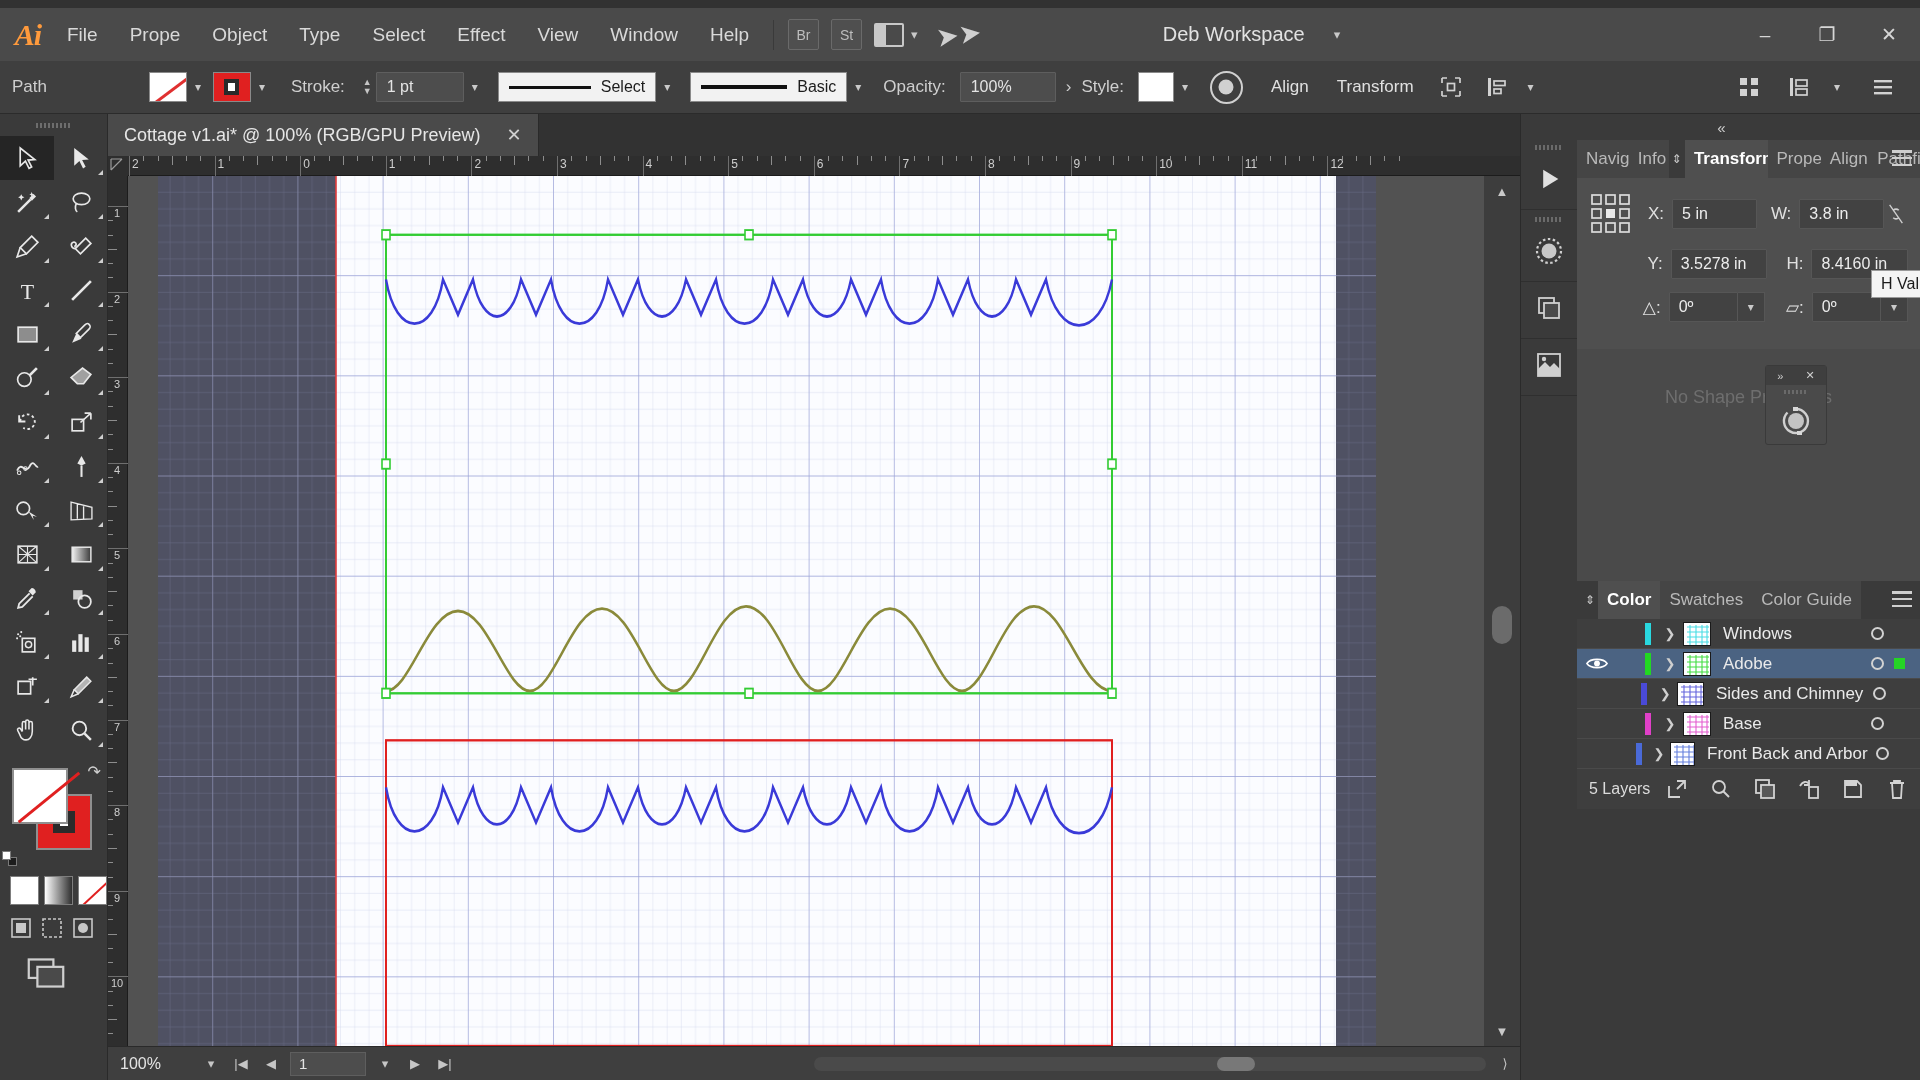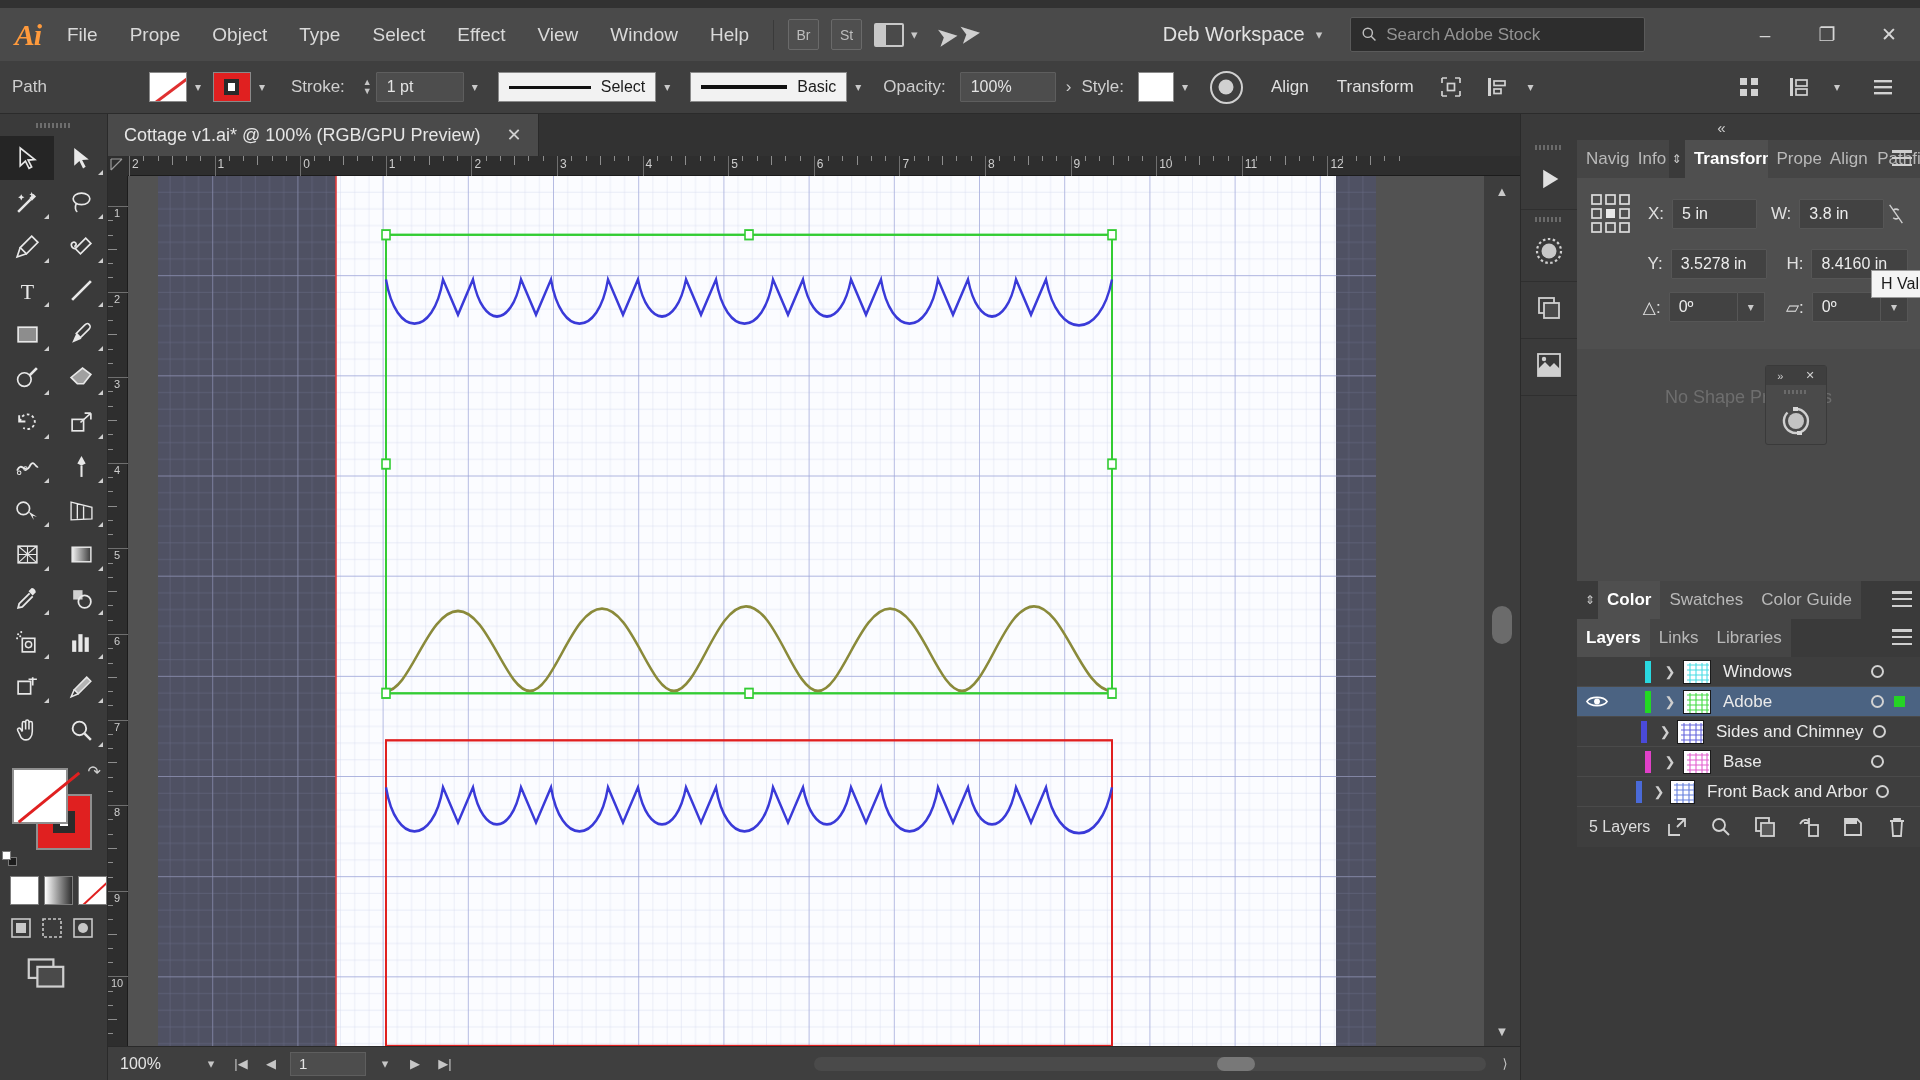--- a/index.html
+++ b/index.html
@@ -38,21 +38,21 @@
     width:30px; height:24px; border:2px solid #c8c8c8; position:relative;
     border-radius:2px;
   }
   .arrange-ico:after {
     content:""; position:absolute; left:0; top:0; bottom:0; width:10px;
     background:#c8c8c8;
   }
   .chev { font-size:13px; color:#c8c8c8; }
   .swirl { color:#d0d0d0; font-size:27px; margin:0 12px; transform:rotate(-8deg); }
   .workspace {
-    display:flex; align-items:center; gap:11px; color:#e2e2e2; font-size:20px;
+    display:flex; align-items:center; gap:29px; color:#e2e2e2; font-size:20px;
     margin-left:170px;
   }
   .search-box {
     margin-left:28px; width:295px; height:35px; background:#2d2d2d;
     border:1px solid #5a5a5a; display:flex; align-items:center;
     padding:0 10px; gap:8px; border-radius:2px;
   }
   .search-box .ph { color:#949494; font-size:17px; }
   .win-ctrls { position:absolute; right:0; top:0; height:53px; display:flex; align-items:center; }
   .win-btn {
@@ -417,27 +417,20 @@
     <div class="sq-btn">Br</div>
     <div class="sq-btn">St</div>
     <div class="arr-btn">
       <div class="arrange-ico"></div>
       <span class="chev">▾</span>
     </div>
     <div class="swirl">➤➤</div>
     <div class="workspace">
       <span>Deb Workspace</span>
       <span class="chev">▾</span>
-    </div>
-    <div class="search-box">
-      <svg viewBox="0 0 20 20" width="17" height="17">
-        <circle cx="8" cy="8" r="5.4" fill="none" stroke="#bfbfbf" stroke-width="1.7"></circle>
-        <line x1="12" y1="12" x2="17" y2="17" stroke="#bfbfbf" stroke-width="1.7"></line>
-      </svg>
-      <span class="ph">Search Adobe Stock</span>
     </div>
     <div class="win-ctrls">
       <div class="win-btn">–</div>
       <div class="win-btn">❐</div>
       <div class="win-btn close">✕</div>
     </div>
   </div>
 
   <div class="ctrlbar">
     <div class="ctl-label">Path</div>
@@ -1191,30 +1184,20 @@
         <div class="ptab active wide">Color</div>
         <div class="ptab wide">Swatches</div>
         <div class="ptab wide">Color Guide</div>
         <div class="ptab-menu">
             <i></i>
             <i></i>
             <i></i>
           </div>
       </div>
 
-      <div class="panel-tabs">
-        <div class="ptab active wide">Layers</div>
-        <div class="ptab wide">Links</div>
-        <div class="ptab wide">Libraries</div>
-        <div class="ptab-menu">
-            <i></i>
-            <i></i>
-            <i></i>
-          </div>
-      </div>
 
       <div class="layer-list" id="layerList">
           <div class="layer-row">
             <div class="lr-eye"></div>
             <div class="lr-lock"></div>
             <div class="lr-color" style="background:#29d8e0"></div>
             <div class="lr-arrow">❯</div>
             <div class="lr-thumb">
               <svg viewBox="0 0 28 24" width="28" height="24">
                 <rect width="28" height="24" fill="#fdfdff"></rect>

